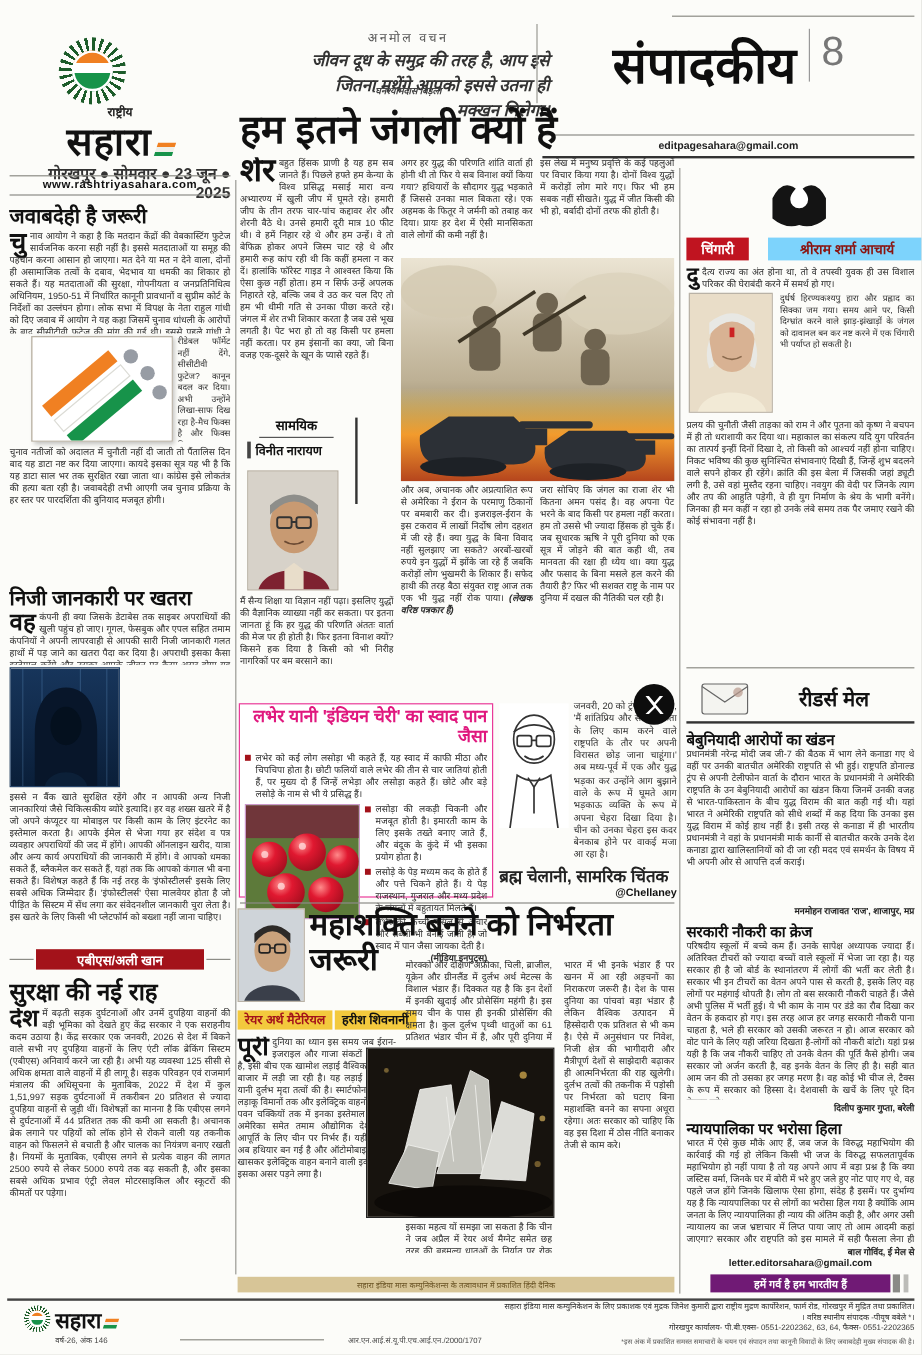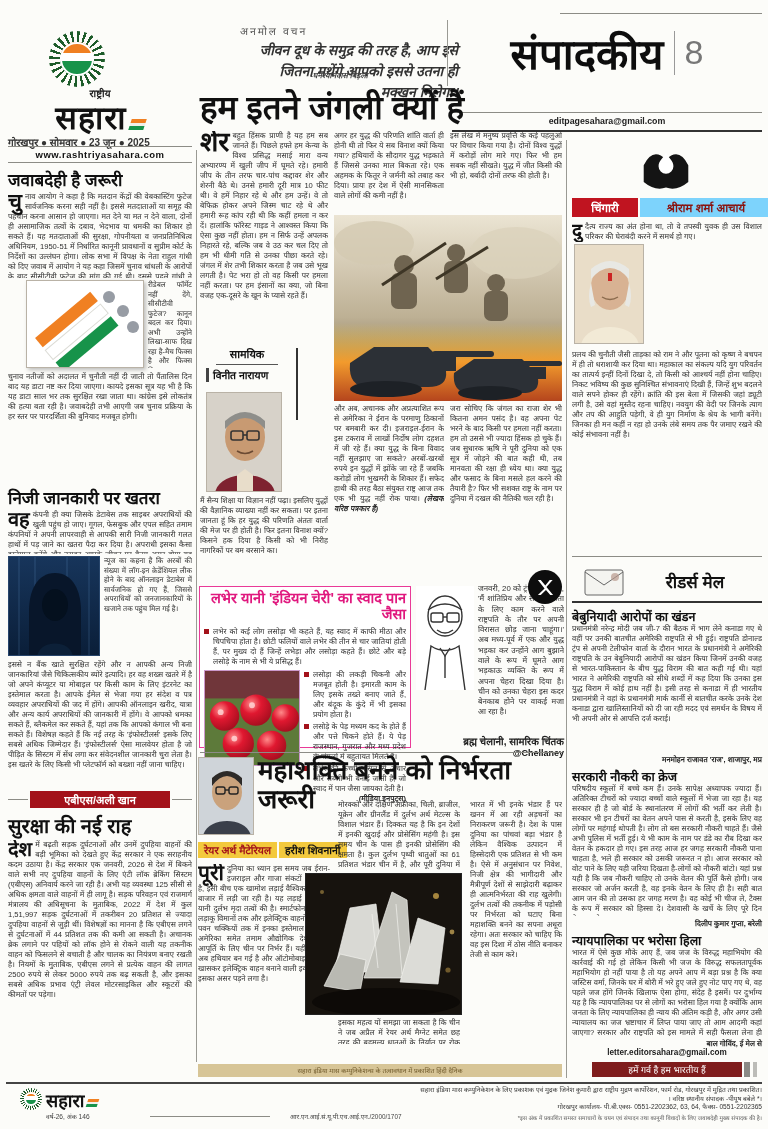--- a/index.html
+++ b/index.html
@@ -28,32 +28,32 @@
 
 <div class="page">
 
   <div class="abs sun" style="left:49px;top:31px;width:56px;height:56px">
       <div class="sun-in"></div>
     </div>
   <div class="abs" style="left:8px;top:86px;width:184px;text-align:center;font-weight:bold;font-size:10px;color:#222">राष्ट्रीय</div>
   <div class="abs" style="left:8px;top:95px;width:184px;text-align:center">
     <span style="font-weight:bold;font-size:32px;letter-spacing:1px;color:#111">सहारा</span><span class="flag"></span>
   </div>
-  <div class="abs" style="left:8px;top:135px;width:184px;text-align:left;font-size:10px;font-weight:bold;color:#333">गोरखपुर ● सोमवार ● 23 जून ● 2025</div>
+  <div class="abs" style="left:8px;top:135px;width:184px;text-align:right;font-size:13px;font-weight:bold;color:#333">गोरखपुर ● सोमवार ● 23 जून ● 2025</div>
   <div class="hr" style="left:8px;top:146px;width:184px"></div>
   <div class="abs" style="left:8px;top:149px;width:184px;text-align:center;font-size:9.5px;font-weight:bold;letter-spacing:.5px;color:#111">www.rashtriyasahara.com</div>
   <div class="hr" style="left:8px;top:162px;width:184px"></div>
 
-  <div class="abs" style="left:240px;top:24px;width:200px;font-size:10.5px;letter-spacing:2px;color:#555">अनमोल वचन</div>
+  <div class="abs" style="left:240px;top:24px;width:200px;text-align:center;font-size:10.5px;letter-spacing:2px;color:#555">अनमोल वचन</div>
   <div class="abs quote-i" style="left:252px;top:40px;width:206px;text-align:right;font-size:14px;font-weight:bold;line-height:1.5;color:#333">जीवन दूध के समुद्र की तरह है, आप इसे जितना मथेंगे आपको इससे उतना ही मक्खन मिलेगा।</div>
   <div class="abs quote-i" style="left:236px;top:70px;width:206px;text-align:center;font-size:7.8px;font-weight:bold;color:#444">-घनश्यामदास बिड़ला</div>
   <div class="vr" style="left:447px;top:20px;height:66px"></div>
   <div class="hr" style="left:560px;top:13px;width:202px"></div>
 
-  <div class="abs" style="left:452px;top:24px;width:310px;display:flex;align-items:center;justify-content:center">
+  <div class="abs" style="left:452px;top:24px;width:310px;display:flex;justify-content:center">
     <span style="font-weight:bold;font-size:42px;color:#0d0d0d">संपादकीय</span>
     <span style="width:1px;height:44px;background:#999;margin:0 10px"></span>
     <span style="font-size:34px;color:#777">8</span>
   </div>
   <div class="hr" style="left:452px;top:112px;width:310px"></div>
   <div class="abs" style="left:452px;top:116px;width:310px;text-align:center;font-size:8.8px;font-weight:bold;color:#222">editpagesahara@gmail.com</div>
   <div class="hr" style="left:452px;top:130px;width:310px;height:2px;background:#333"></div>
 
   <div class="vr" style="left:196px;top:150px;height:912px"></div>
   <div class="vr" style="left:566px;top:140px;height:938px"></div>
@@ -95,21 +95,20 @@
           <line x1="10" y1="0" x2="10" y2="100"></line>
           <line x1="26" y1="0" x2="26" y2="100"></line>
           <line x1="58" y1="0" x2="58" y2="100"></line>
           <line x1="80" y1="0" x2="80" y2="100"></line>
         </g>
       <path d="M46 16 C28 16 20 34 20 54 L20 100 L72 100 L72 54 C72 34 64 16 46 16 Z" fill="#08162a"></path>
       <ellipse cx="46" cy="48" rx="13" ry="16" fill="#04101e"></ellipse>
       <path d="M28 100 C30 82 62 82 64 100 Z" fill="#0c2038"></path>
     </svg>
   </div>
-  <div class="abs txt txt-sm" style="left:104px;top:556px;width:88px;height:100px">न्यूज का कहना है कि अरबों की संख्या में लॉग-इन क्रेडेंशियल लीक होने के बाद ऑनलाइन डेटाबेस में सार्वजनिक हो गए हैं, जिससे अपराधियों को जनजानकारियों के खजाने तक पहुंच मिल गई है।</div>
   <div class="abs txt" style="left:8px;top:660px;width:184px;height:124px">इससे न बैंक खाते सुरक्षित रहेंगे और न आपकी अन्य निजी जानकारियां जैसे चिकित्सकीय ब्योरे इत्यादि। हर वह शख्स खतरे में है जो अपने कंप्यूटर या मोबाइल पर किसी काम के लिए इंटरनेट का इस्तेमाल करता है। आपके ईमेल से भेजा गया हर संदेश व पत्र व्यवहार अपराधियों की जद में होंगे। आपकी ऑनलाइन खरीद, यात्रा और अन्य कार्य अपराधियों की जानकारी में होंगे। वे आपको धमका सकते हैं, ब्लैकमेल कर सकते हैं, यहां तक कि आपको कंगाल भी बना सकते हैं। विशेषज्ञ कहते हैं कि नई तरह के 'इंफोस्टीलर्स' इसके लिए सबसे अधिक जिम्मेदार हैं। 'इंफोस्टीलर्स' ऐसा मालवेयर होता है जो पीड़ित के सिस्टम में सेंध लगा कर संवेदनशील जानकारी चुरा लेता है। इस खतरे के लिए किसी भी प्लेटफॉर्म को बख्शा नहीं जाना चाहिए।</div>
 
   <div class="abs" style="left:30px;top:791px;width:140px;height:17px;background:#a3121a;color:#fff;font-weight:bold;font-size:11px;display:flex;align-items:center;justify-content:center">एबीएस/अली खान</div>
   <div class="hr" style="left:8px;top:799px;width:20px"></div>
   <div class="hr" style="left:172px;top:799px;width:20px"></div>
   <div class="abs hl" style="left:8px;top:812px;width:184px;font-size:20px">सुरक्षा की नई राह</div>
   <div class="abs txt" style="left:8px;top:840px;width:184px;height:218px">
     <span class="dc" style="font-size:20px">देश</span><span>में बढ़ती सड़क दुर्घटनाओं और उनमें दुपहिया वाहनों की बड़ी भूमिका को देखते हुए केंद्र सरकार ने एक सराहनीय कदम उठाया है। केंद्र सरकार एक जनवरी, 2026 से देश में बिकने वाले सभी नए दुपहिया वाहनों के लिए एंटी लॉक ब्रेकिंग सिस्टम (एबीएस) अनिवार्य करने जा रही है। अभी यह व्यवस्था 125 सीसी से अधिक क्षमता वाले वाहनों में ही लागू है। सड़क परिवहन एवं राजमार्ग मंत्रालय की अधिसूचना के मुताबिक, 2022 में देश में कुल 1,51,997 सड़क दुर्घटनाओं में तकरीबन 20 प्रतिशत से ज्यादा दुपहिया वाहनों से जुड़ी थीं। विशेषज्ञों का मानना है कि एबीएस लगने से दुर्घटनाओं में 44 प्रतिशत तक की कमी आ सकती है। अचानक ब्रेक लगाने पर पहियों को लॉक होने से रोकने वाली यह तकनीक वाहन को फिसलने से बचाती है और चालक का नियंत्रण बनाए रखती है। नियमों के मुताबिक, एबीएस लगने से प्रत्येक वाहन की लागत 2500 रुपये से लेकर 5000 रुपये तक बढ़ सकती है, और इसका सबसे अधिक प्रभाव एंट्री लेवल मोटरसाइकिल और स्कूटरों की कीमतों पर पड़ेगा।</span>
   </div>
 
@@ -243,21 +242,21 @@
             <rect x="31" y="27" width="12" height="9" rx="2"></rect>
             <line x1="27" y1="31" x2="31" y2="31"></line>
           <path d="M21 44 q8 6 16 0"></path>
           <path d="M9 104 L15 60 q14 9 28 0 L49 104"></path>
           <path d="M24 62 L29 70 L34 62"></path>
             <line x1="29" y1="70" x2="29" y2="92"></line>
         </g>
       </svg>
     </div>
     <div class="txt" style="font-size:7.8px;height:148px;padding-top:14px">जनवरी, 20 को ट्रंप ने कहा था, 'मैं शांतिप्रिय और सच्ची एकता के लिए काम करने वाले राष्ट्रपति के तौर पर अपनी विरासत छोड़ जाना चाहूंगा।' अब मध्य-पूर्व में एक और युद्ध भड़का कर उन्होंने आग बुझाने वाले के रूप में घूमते आग भड़काऊ व्यक्ति के रूप में अपना चेहरा दिखा दिया है। चीन को उनका चेहरा इस कदर बेनकाब होने पर वाकई मजा आ रहा है।</div>
-    <div style="text-align:right;font-size:10px;font-weight:bold;color:#222;margin-top:16px">ब्रह्म चेलानी, सामरिक चिंतक</div>
+    <div style="text-align:left;font-size:14px;font-weight:bold;color:#222;margin-top:2px">ब्रह्म चेलानी, सामरिक चिंतक</div>
     <div style="text-align:right;font-size:9px;font-weight:bold;color:#111">@Chellaney</div>
   </div>
 
   <div class="hr" style="left:200px;top:752px;width:362px"></div>
   <div class="abs photo" style="left:198px;top:757px;width:56px;height:78px">
     <svg viewBox="0 0 56 78" width="56" height="78" preserveAspectRatio="none">
       <rect width="56" height="78" fill="#cfd4d9"></rect>
       <ellipse cx="28" cy="34" rx="15" ry="18" fill="#caa27c"></ellipse>
       <path d="M13 28 Q28 8 43 28 L43 20 Q28 6 13 20 Z" fill="#2d2a28"></path>
       <g fill="none" stroke="#222" stroke-width="1.4">
@@ -296,37 +295,38 @@
   </div>
   <div class="abs txt" style="left:338px;top:1018px;width:122px;height:26px">इसका महत्व यों समझा जा सकता है कि चीन ने जब अप्रैल में रेयर अर्थ मैग्नेट समेत छह तरह की बहुमूल्य धातुओं के निर्यात पर रोक का फैसला किया तो वैश्विक कंपनियों में हड़कंप मच गया।</div>
   <div class="abs txt" style="left:470px;top:800px;width:92px;height:244px">भारत में भी इनके भंडार हैं पर खनन में आ रही अड़चनों का निराकरण जरूरी है। देश के पास दुनिया का पांचवां बड़ा भंडार है लेकिन वैश्विक उत्पादन में हिस्सेदारी एक प्रतिशत से भी कम है। ऐसे में अनुसंधान पर निवेश, निजी क्षेत्र की भागीदारी और मैत्रीपूर्ण देशों से साझेदारी बढ़ाकर ही आत्मनिर्भरता की राह खुलेगी। दुर्लभ तत्वों की तकनीक में पड़ोसी पर निर्भरता को घटाए बिना महाशक्ति बनने का सपना अधूरा रहेगा। अतः सरकार को चाहिए कि वह इस दिशा में ठोस नीति बनाकर तेजी से काम करे।</div>
 
   <div class="abs" style="left:640px;top:144px;width:52px;height:50px">
     <svg viewBox="0 0 56 52" width="52" height="50">
       <path d="M4 22 Q14 2 28 16 Q42 2 52 22 L52 40 Q40 50 28 46 Q16 50 4 40 Z" fill="#141414"></path>
       <path d="M28 8 c-3 7 -8 9 -8 15 a8 8 0 0 0 16 0 c0 -6 -5 -8 -8 -15z" fill="#fff"></path>
     </svg>
   </div>
-  <div class="abs" style="left:572px;top:198px;width:66px;height:19px;background:#c01420;color:#fff;font-weight:bold;font-size:11.5px;display:flex;align-items:center;justify-content:center">चिंगारी</div>
+  <div class="abs" style="left:572px;top:198px;width:52px;height:19px;background:#c01420;color:#fff;font-weight:bold;font-size:11.5px;display:flex;align-items:center;justify-content:center">चिंगारी</div>
   <div class="abs" style="left:640px;top:198px;width:132px;height:19px;background:#7dd3fc;color:#8a1410;font-weight:bold;font-size:11.5px;display:flex;align-items:center;justify-content:center">श्रीराम शर्मा आचार्य</div>
   <div class="abs txt" style="left:572px;top:222px;width:190px;height:20px">
     <span class="dc" style="font-size:19px">दु</span><span>दैत्य राज्य का अंत होना था, तो वे तपस्वी युवक ही उस विशाल परिकर की घेराबंदी करने में समर्थ हो गए।</span>
   </div>
   <div class="abs photo" style="left:574px;top:244px;width:70px;height:100px">
     <svg viewBox="0 0 70 100" width="70" height="100" preserveAspectRatio="none">
       <rect width="70" height="100" fill="#e9ddc8"></rect>
       <ellipse cx="35" cy="42" rx="19" ry="23" fill="#d8b293"></ellipse>
       <path d="M16 34 Q35 12 54 34 L54 24 Q35 8 16 24 Z" fill="#e8e8e4"></path>
       <path d="M16 38 Q12 52 16 62 L20 60 Z" fill="#e8e8e4"></path>
         <path d="M54 38 Q58 52 54 62 L50 60 Z" fill="#e8e8e4"></path>
       <rect x="33" y="28" width="4" height="8" fill="#c22"></rect>
       <path d="M27 52 q8 5 16 0" stroke="#8a6a4d" fill="none" stroke-width="1.4"></path>
       <path d="M6 100 C10 76 60 76 64 100 Z" fill="#f2ead6"></path>
     </svg>
   </div>
+  <div class="abs txt txt-sm" style="left:650px;top:244px;width:112px;height:102px">दुर्धर्ष हिरण्यकश्यपु हारा और प्रह्लाद का सिक्का जम गया। समय आने पर, किसी दिग्भ्रांत करने वाले झाड़-झंखाड़ों के जंगल को दावानल बन कर नष्ट करने में एक चिंगारी भी पर्याप्त हो सकती है।</div>
   <div class="abs txt" style="left:572px;top:350px;width:190px;height:198px">प्रलय की चुनौती जैसी ताड़का को राम ने और पूतना को कृष्ण ने बचपन में ही तो धराशायी कर दिया था। महाकाल का संकल्प यदि युग परिवर्तन का तात्पर्य इन्हीं दिनों दिखा दे, तो किसी को आश्चर्य नहीं होना चाहिए। निकट भविष्य की कुछ सुनिश्चित संभावनाएं दिखी हैं, जिन्हें शुभ बदलने वाले सपने होकर ही रहेंगे। क्रांति की इस बेला में जिसकी जहां ड्यूटी लगी है, उसे वहां मुस्तैद रहना चाहिए। नवयुग की वेदी पर जिनके त्याग और तप की आहुति पड़ेगी, वे ही युग निर्माण के श्रेय के भागी बनेंगे। जिनका ही मन कहीं न रहा हो उनके लंबे समय तक पैर जमाए रखने की कोई संभावना नहीं है।</div>
 
   <div class="hr" style="left:572px;top:556px;width:190px"></div>
   <div class="abs" style="left:584px;top:566px;width:40px;height:30px">
     <svg viewBox="0 0 40 30" width="40" height="30">
       <rect x="1" y="4" width="38" height="25" rx="2" fill="#f4f4f0" stroke="#666"></rect>
       <path d="M1 6 L20 19 L39 6" fill="none" stroke="#666"></path>
       <circle cx="31" cy="11" r="4" fill="#b99a8d" opacity=".7"></circle>
     </svg>
   </div>
@@ -340,21 +340,21 @@
   <div class="abs hl" style="left:572px;top:768px;width:190px;font-size:12.5px">सरकारी नौकरी का क्रेज</div>
   <div class="abs txt" style="left:572px;top:784px;width:190px;height:132px">परिषदीय स्कूलों में बच्चे कम हैं। उनके सापेक्ष अध्यापक ज्यादा हैं। अतिरिक्त टीचरों को ज्यादा बच्चों वाले स्कूलों में भेजा जा रहा है। यह सरकार ही है जो बोर्ड के स्थानांतरण में लोगों की भर्ती कर लेती है। सरकार भी इन टीचरों का वेतन अपने पास से करती है, इसके लिए वह लोगों पर महंगाई थोपती है। लोग तो बस सरकारी नौकरी चाहते हैं। जैसे अभी पुलिस में भर्ती हुई। ये भी काम के नाम पर डंडे का रौब दिखा कर वेतन के हकदार हो गए। इस तरह आज हर जगह सरकारी नौकरी पाना चाहता है, भले ही सरकार को उसकी जरूरत न हो। आज सरकार को वोट पाने के लिए यही जरिया दिखता है-लोगों को नौकरी बांटो। यहां प्रश्न यही है कि जब नौकरी चाहिए तो उनके वेतन की पूर्ति कैसे होगी। जब सरकार जो अर्जन करती है, वह इनके वेतन के लिए ही है। सही बात आम जन की तो उसका हर जगह मरण है। वह कोई भी चीज ले, टैक्स के रूप में सरकार को हिस्सा दे। देशवासी के खर्चे के लिए पूरे दिन मेहनत करे।</div>
   <div class="abs sign" style="left:572px;top:918px;width:190px">दिलीप कुमार गुप्ता, बरेली</div>
 
   <div class="abs hl" style="left:572px;top:932px;width:190px;font-size:12.5px">न्यायपालिका पर भरोसा हिला</div>
   <div class="abs txt" style="left:572px;top:948px;width:190px;height:88px">भारत में ऐसे कुछ मौके आए हैं, जब जज के विरुद्ध महाभियोग की कार्रवाई की गई हो लेकिन किसी भी जज के विरुद्ध सफलतापूर्वक महाभियोग हो नहीं पाया है तो यह अपने आप में बड़ा प्रश्न है कि क्या जस्टिस वर्मा, जिनके घर में बोरी में भरे हुए जले हुए नोट पाए गए थे, वह पहले जज होंगे जिनके खिलाफ ऐसा होगा, संदेह है इसमें। पर दुर्भाग्य यह है कि न्यायपालिका पर से लोगों का भरोसा हिल गया है क्योंकि आम जनता के लिए न्यायपालिका ही न्याय की अंतिम कड़ी है, और अगर उसी न्यायालय का जज भ्रष्टाचार में लिप्त पाया जाए तो आम आदमी कहां जाएगा? सरकार और राष्ट्रपति को इस मामले में सही फैसला लेना ही होगा ताकि जनता में सही संदेश जाए।</div>
   <div class="abs sign" style="left:572px;top:1038px;width:190px">बाल गोविंद, ई मेल से</div>
   <div class="abs" style="left:572px;top:1048px;width:190px;text-align:center;font-size:8.2px;font-weight:bold;color:#222">letter.editorsahara@gmail.com</div>
 
   <div class="abs" style="left:198px;top:1064px;width:364px;height:13px;background:#d7c597;color:#6b5526;font-size:6.6px;display:flex;align-items:center;justify-content:center">सहारा इंडिया मास कम्युनिकेशन्स के तत्वावधान में प्रकाशित हिंदी दैनिक</div>
-  <div class="abs" style="left:592px;top:1062px;width:150px;height:15px;background:#7f1d1d;color:#fff;font-weight:normal;font-size:9px;display:flex;align-items:center;justify-content:center">हमें गर्व है हम भारतीय हैं</div>
+  <div class="abs" style="left:592px;top:1062px;width:150px;height:15px;background:#701a75;color:#fff;font-weight:bold;font-size:9px;display:flex;align-items:center;justify-content:center">हमें गर्व है हम भारतीय हैं</div>
   <div class="abs" style="left:744px;top:1062px;width:6px;height:15px;background:#8a8a86"></div>
   <div class="abs" style="left:753px;top:1062px;width:4px;height:15px;background:#bcbcb8"></div>
 
   <div class="hr" style="left:6px;top:1082px;width:756px;height:2px;background:#444"></div>
   <div class="abs sun" style="left:20px;top:1088px;width:22px;height:22px">
       <div class="sun-in"></div>
     </div>
   <div class="abs" style="left:46px;top:1088px">
     <span style="font-weight:bold;font-size:18px;color:#111">सहारा</span><span class="flag" style="width:11px;height:8px"></span>
   </div>

